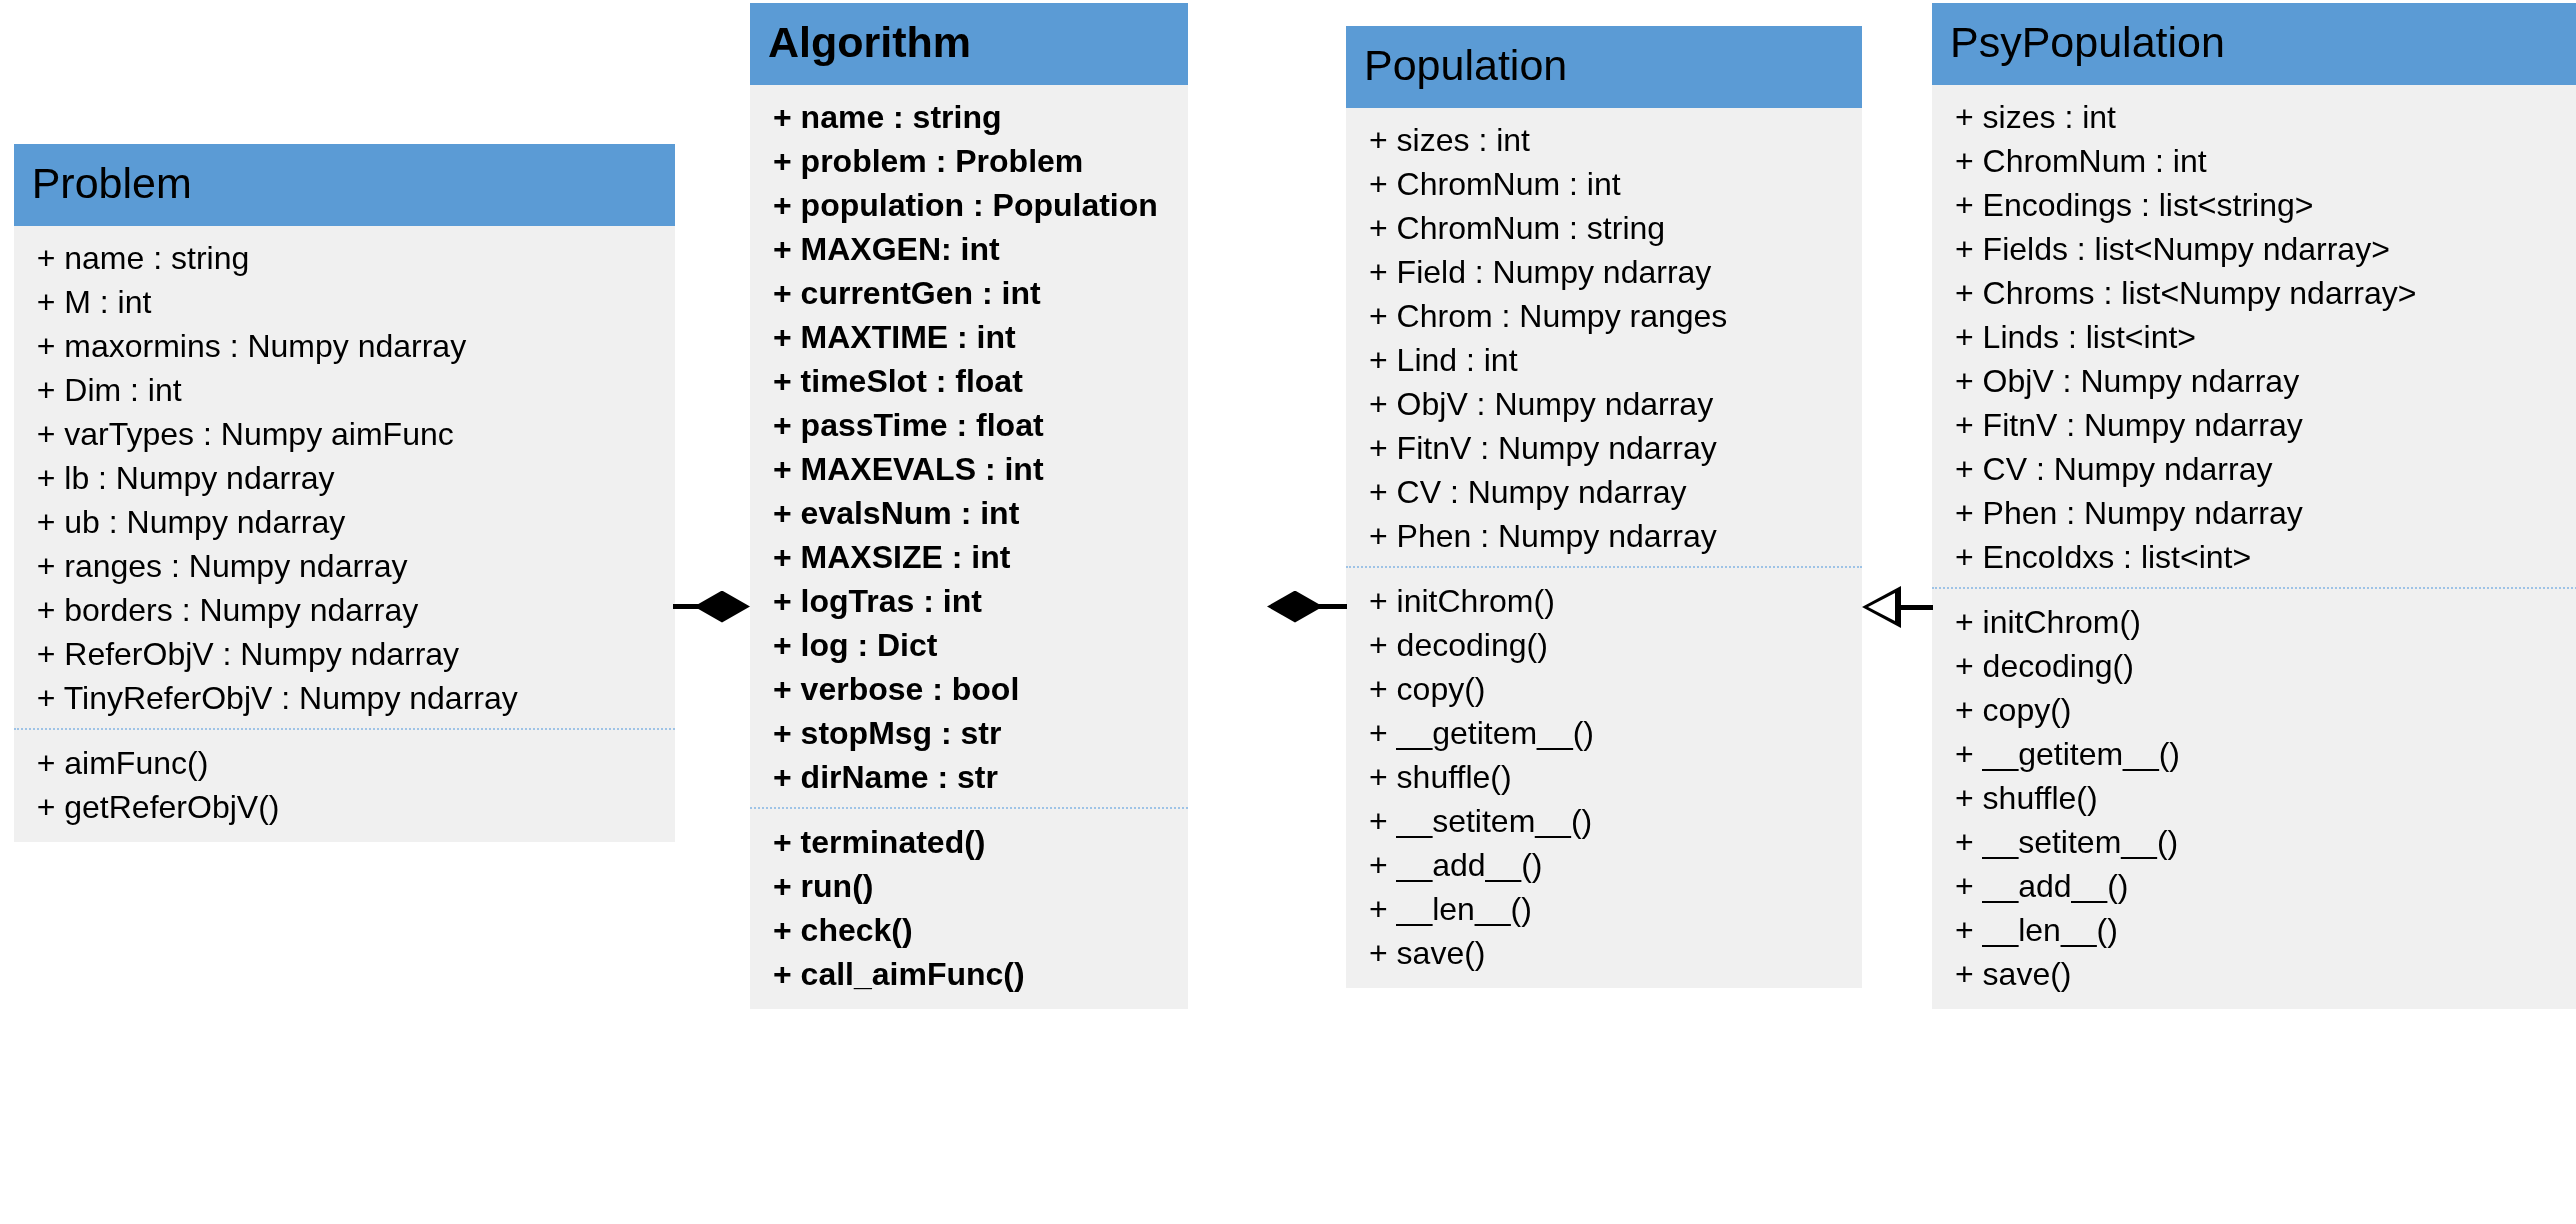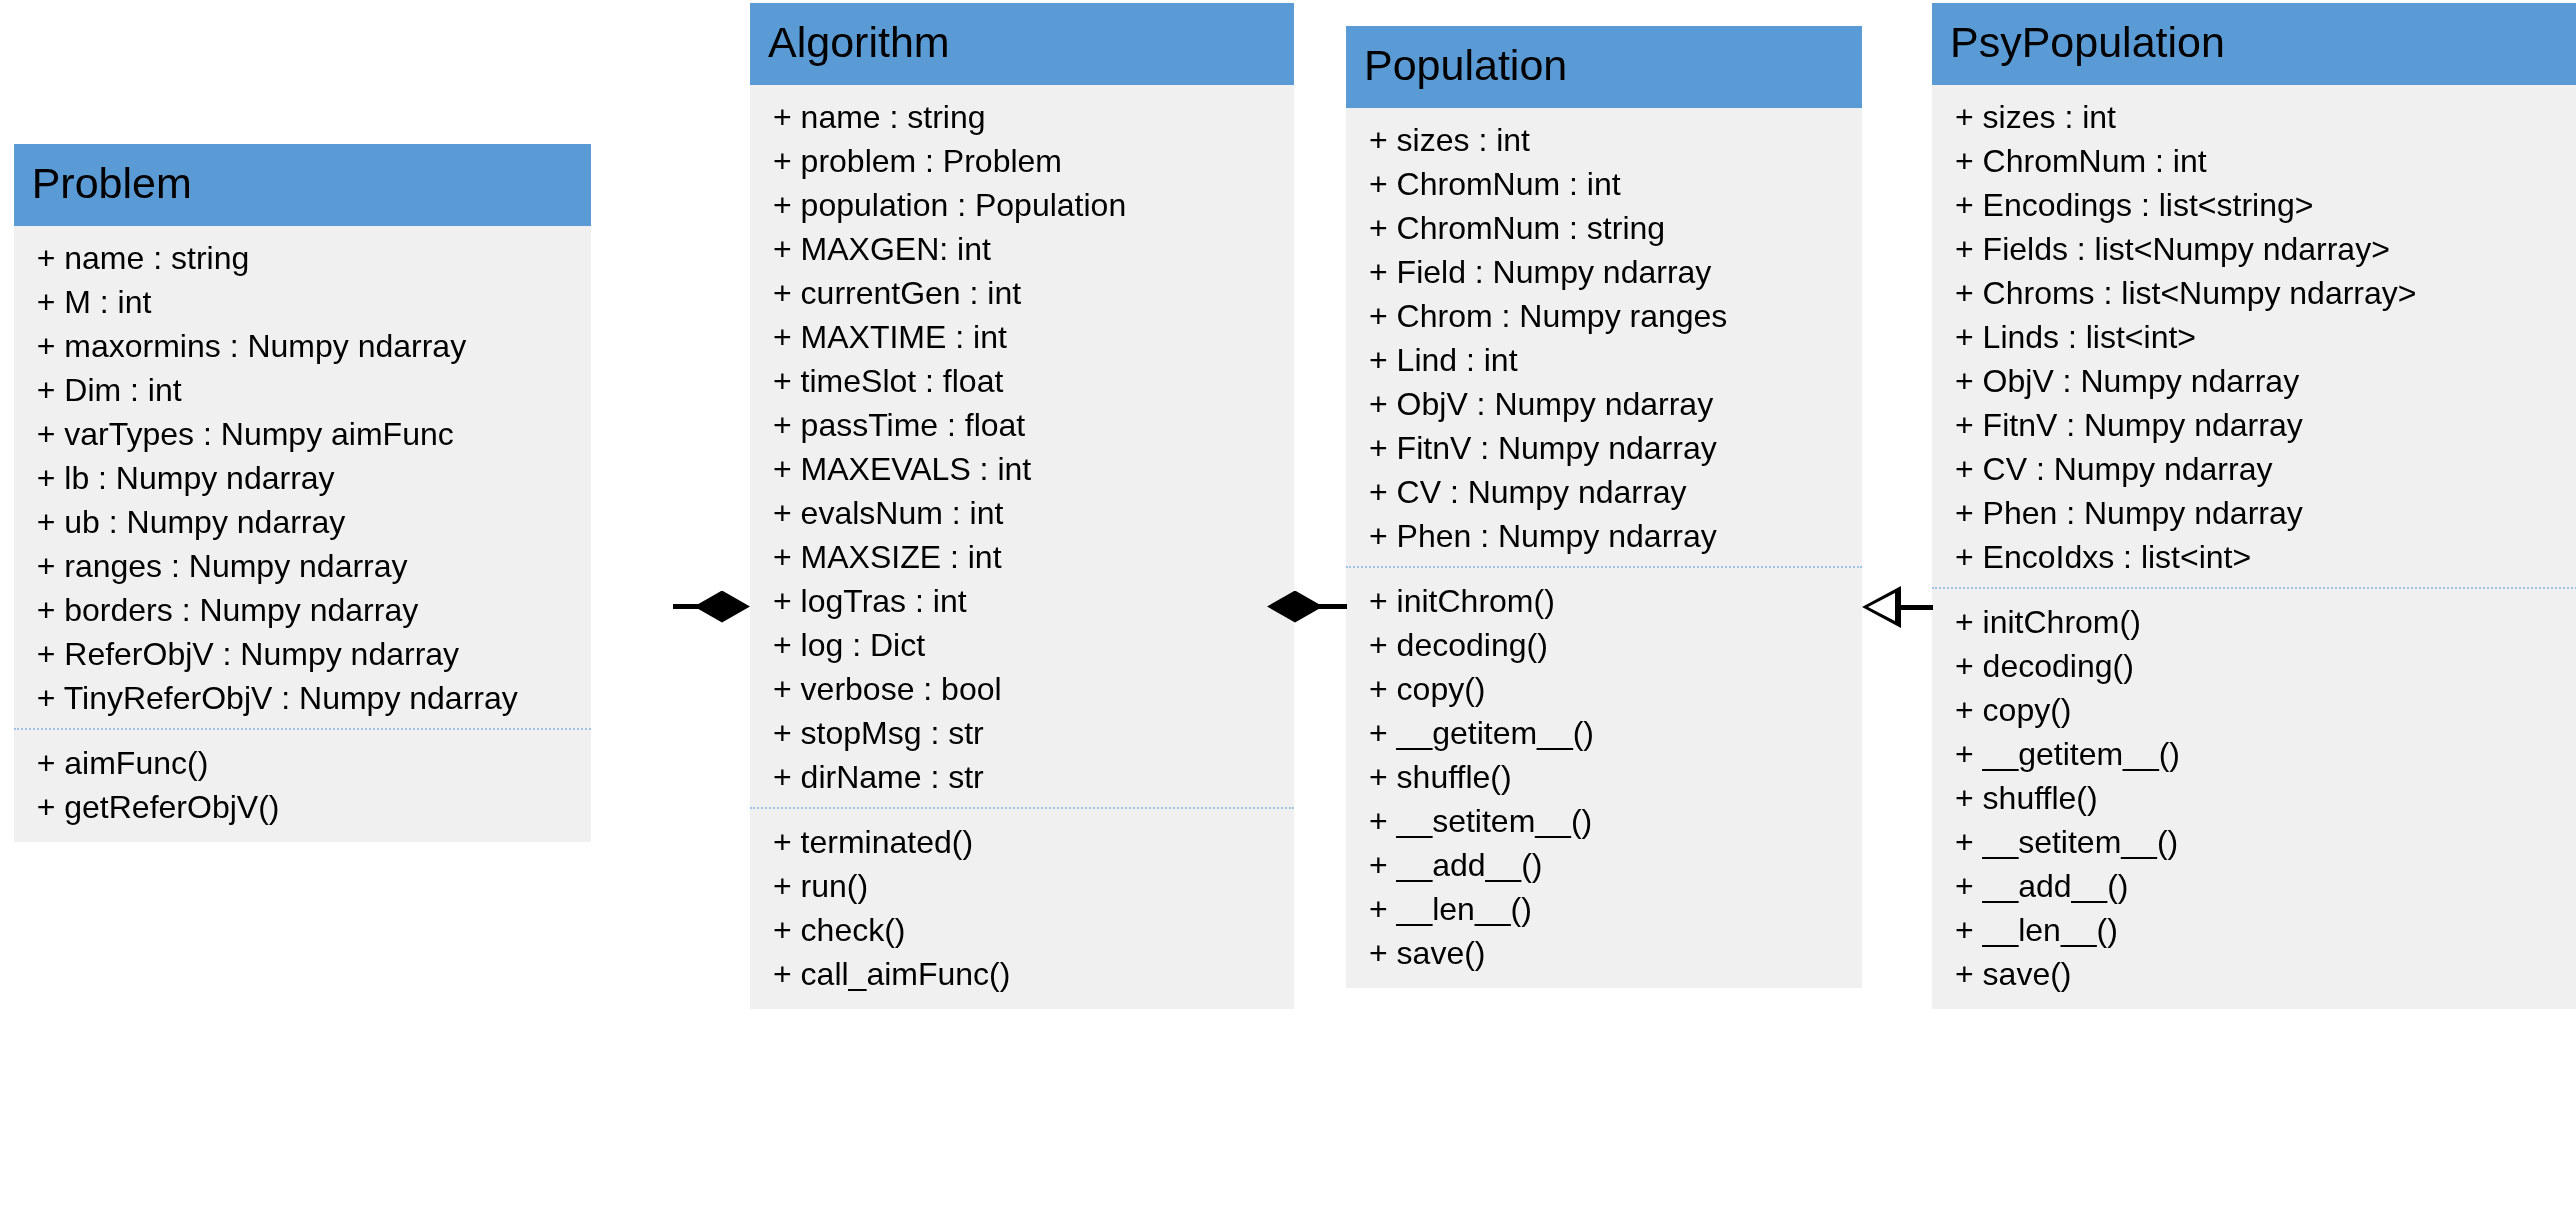--- a/index.html
+++ b/index.html
@@ -85,21 +85,21 @@
     border-top: 14.4px solid transparent;
     border-bottom: 14.4px solid transparent;
     border-right: 27px solid #ffffff;
   }
 </style>
 </head>
 <body>
 
 <div id="diagram">
 
-  <div class="uml-class" style="left:13.7px; top:144px; width:577px;">
+  <div class="uml-class" style="left:13.7px; top:144px; width:661px;">
     <div class="class-header">Problem</div>
     <div class="class-body">
       <div class="compartment attributes">
         <div class="member">+ name : string</div>
         <div class="member">+ M : int</div>
         <div class="member">+ maxormins : Numpy ndarray</div>
         <div class="member">+ Dim : int</div>
         <div class="member">+ varTypes : Numpy aimFunc</div>
         <div class="member">+ lb : Numpy ndarray</div>
         <div class="member">+ ub : Numpy ndarray</div>
@@ -108,21 +108,21 @@
         <div class="member">+ ReferObjV : Numpy ndarray</div>
         <div class="member">+ TinyReferObjV : Numpy ndarray</div>
       </div>
       <div class="compartment methods">
         <div class="member">+ aimFunc()</div>
         <div class="member">+ getReferObjV()</div>
       </div>
     </div>
   </div>
 
-  <div class="uml-class" style="left:750px; top:3px; width:544px;">
+  <div class="uml-class" style="left:750px; top:3px; width:438px;font-weight:bold;">
     <div class="class-header">Algorithm</div>
     <div class="class-body">
       <div class="compartment attributes">
         <div class="member">+ name : string</div>
         <div class="member">+ problem : Problem</div>
         <div class="member">+ population : Population</div>
         <div class="member">+ MAXGEN: int</div>
         <div class="member">+ currentGen : int</div>
         <div class="member">+ MAXTIME : int</div>
         <div class="member">+ timeSlot : float</div>

